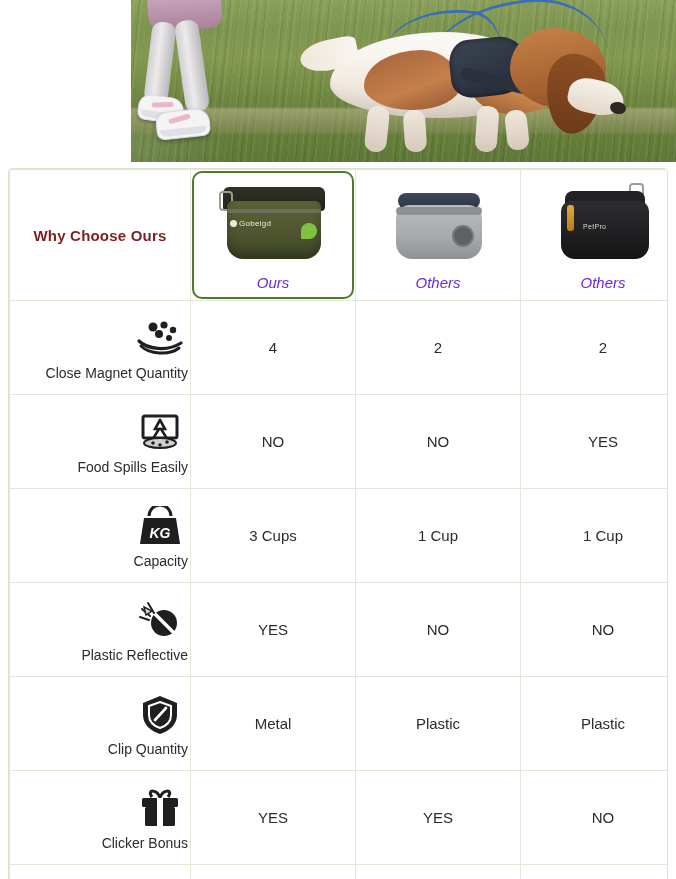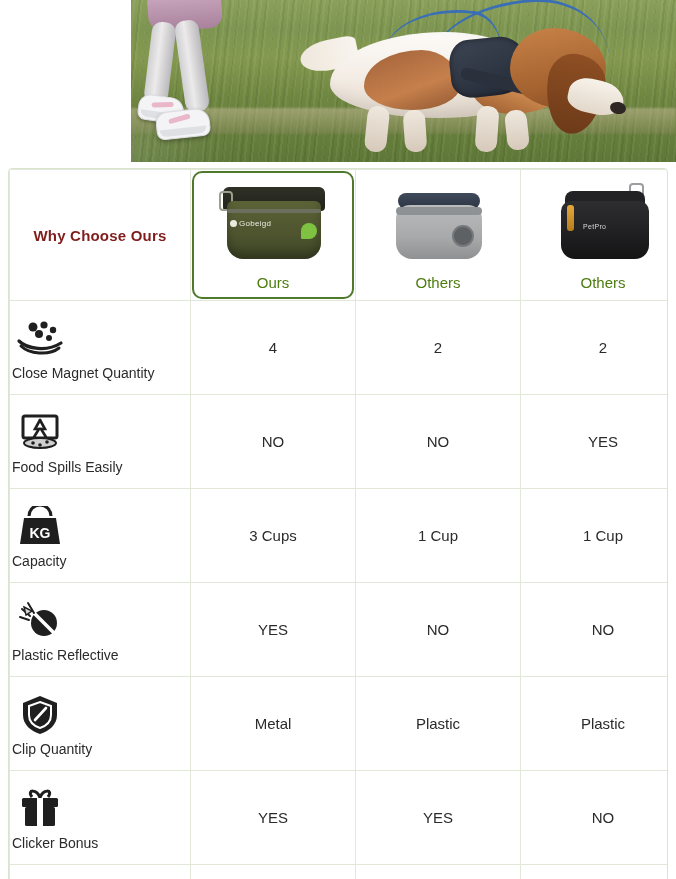--- a/index.html
+++ b/index.html
@@ -279,21 +279,22 @@
   .head-cell-inner {
     display: flex;
     flex-direction: column;
     align-items: center;
     justify-content: flex-end;
     height: 112px;
     gap: 15px;
   }
   .head-label {
     font-size: 15px;
-    color: #4d7c0f;
+    color: #6d28d9;
+    font-style: italic;
   }
   .ours-cell {
     position: relative;
     padding: 0;
   }
   .ours-frame {
     position: absolute;
     left: 1px; top: 1px; right: 1px; bottom: 1px;
     border: 2px solid #4f7a2b;
     border-radius: 10px;
@@ -425,36 +426,37 @@
     left: 40px; top: 44px;
     font-size: 7px;
     color: #d8d8d8;
     letter-spacing: 0.3px;
   }
 
   
   .feat {
     display: flex;
     flex-direction: column;
-    align-items: flex-start;
+    align-items: flex-end;
     justify-content: center;
     gap: 4px;
     padding: 4px 0 2px 0;
   }
   .feat-label {
     font-size: 14px;
     color: #2b2b2b;
     line-height: 1.1;
   }
   .icon-box {
     width: 56px;
     height: 46px;
     display: flex;
     align-items: center;
     justify-content: center;
+    font-style: italic;
   }
   .row-body td { height: 81px; }
 </style>
 </head>
 <body>
 
 <div class="page">
 
   <div class="hero">
     <div class="hero-grass"></div>

